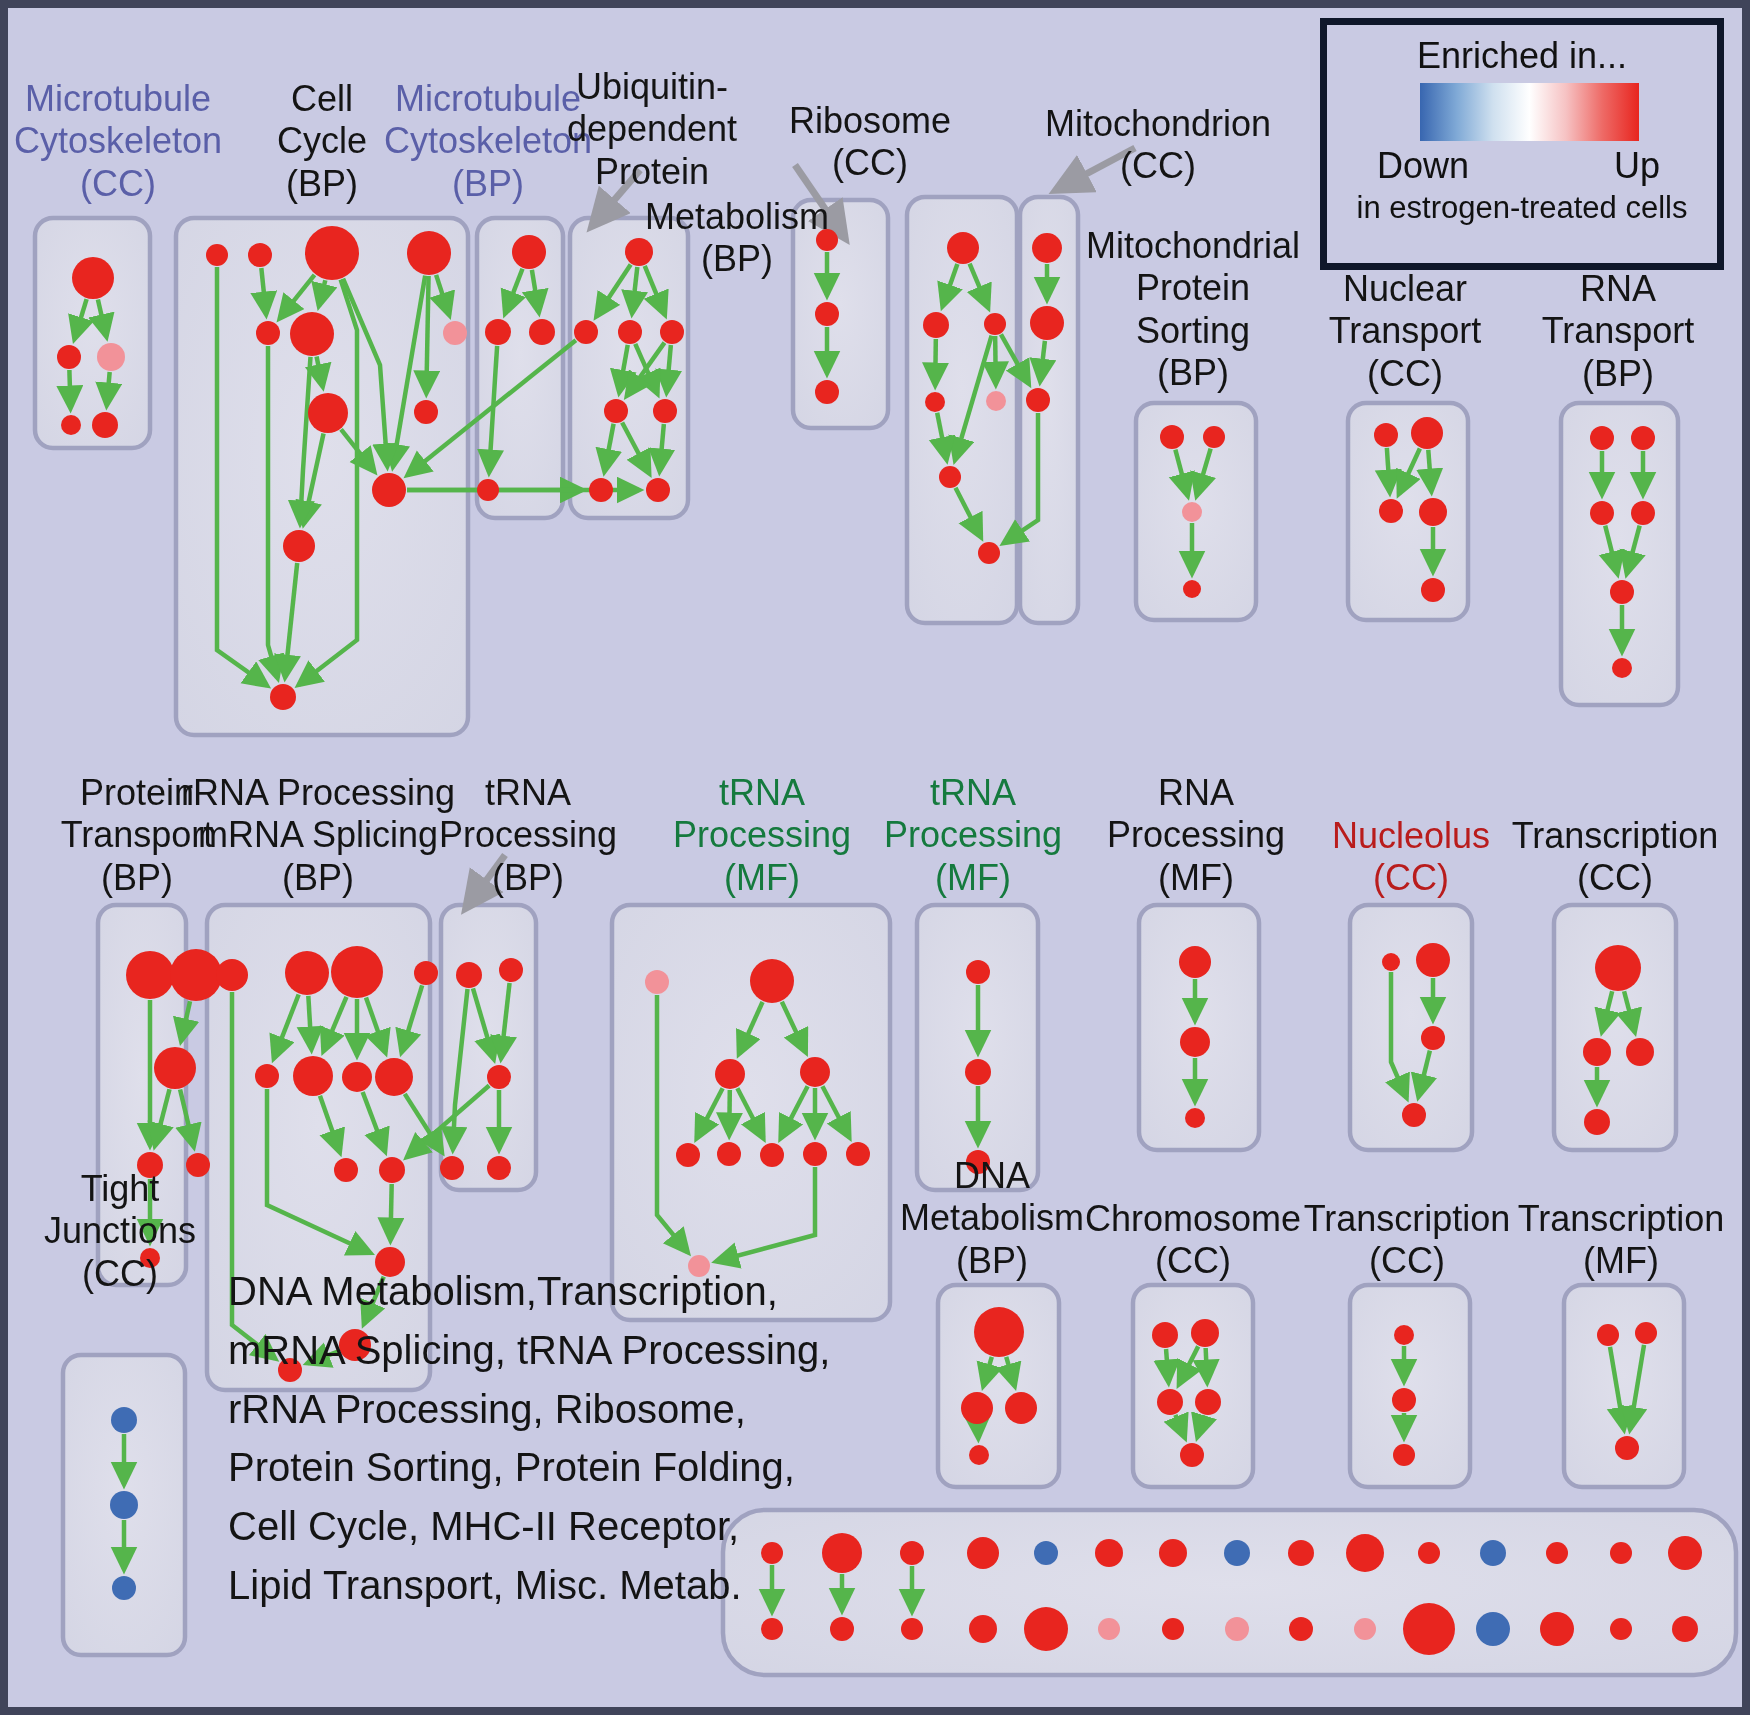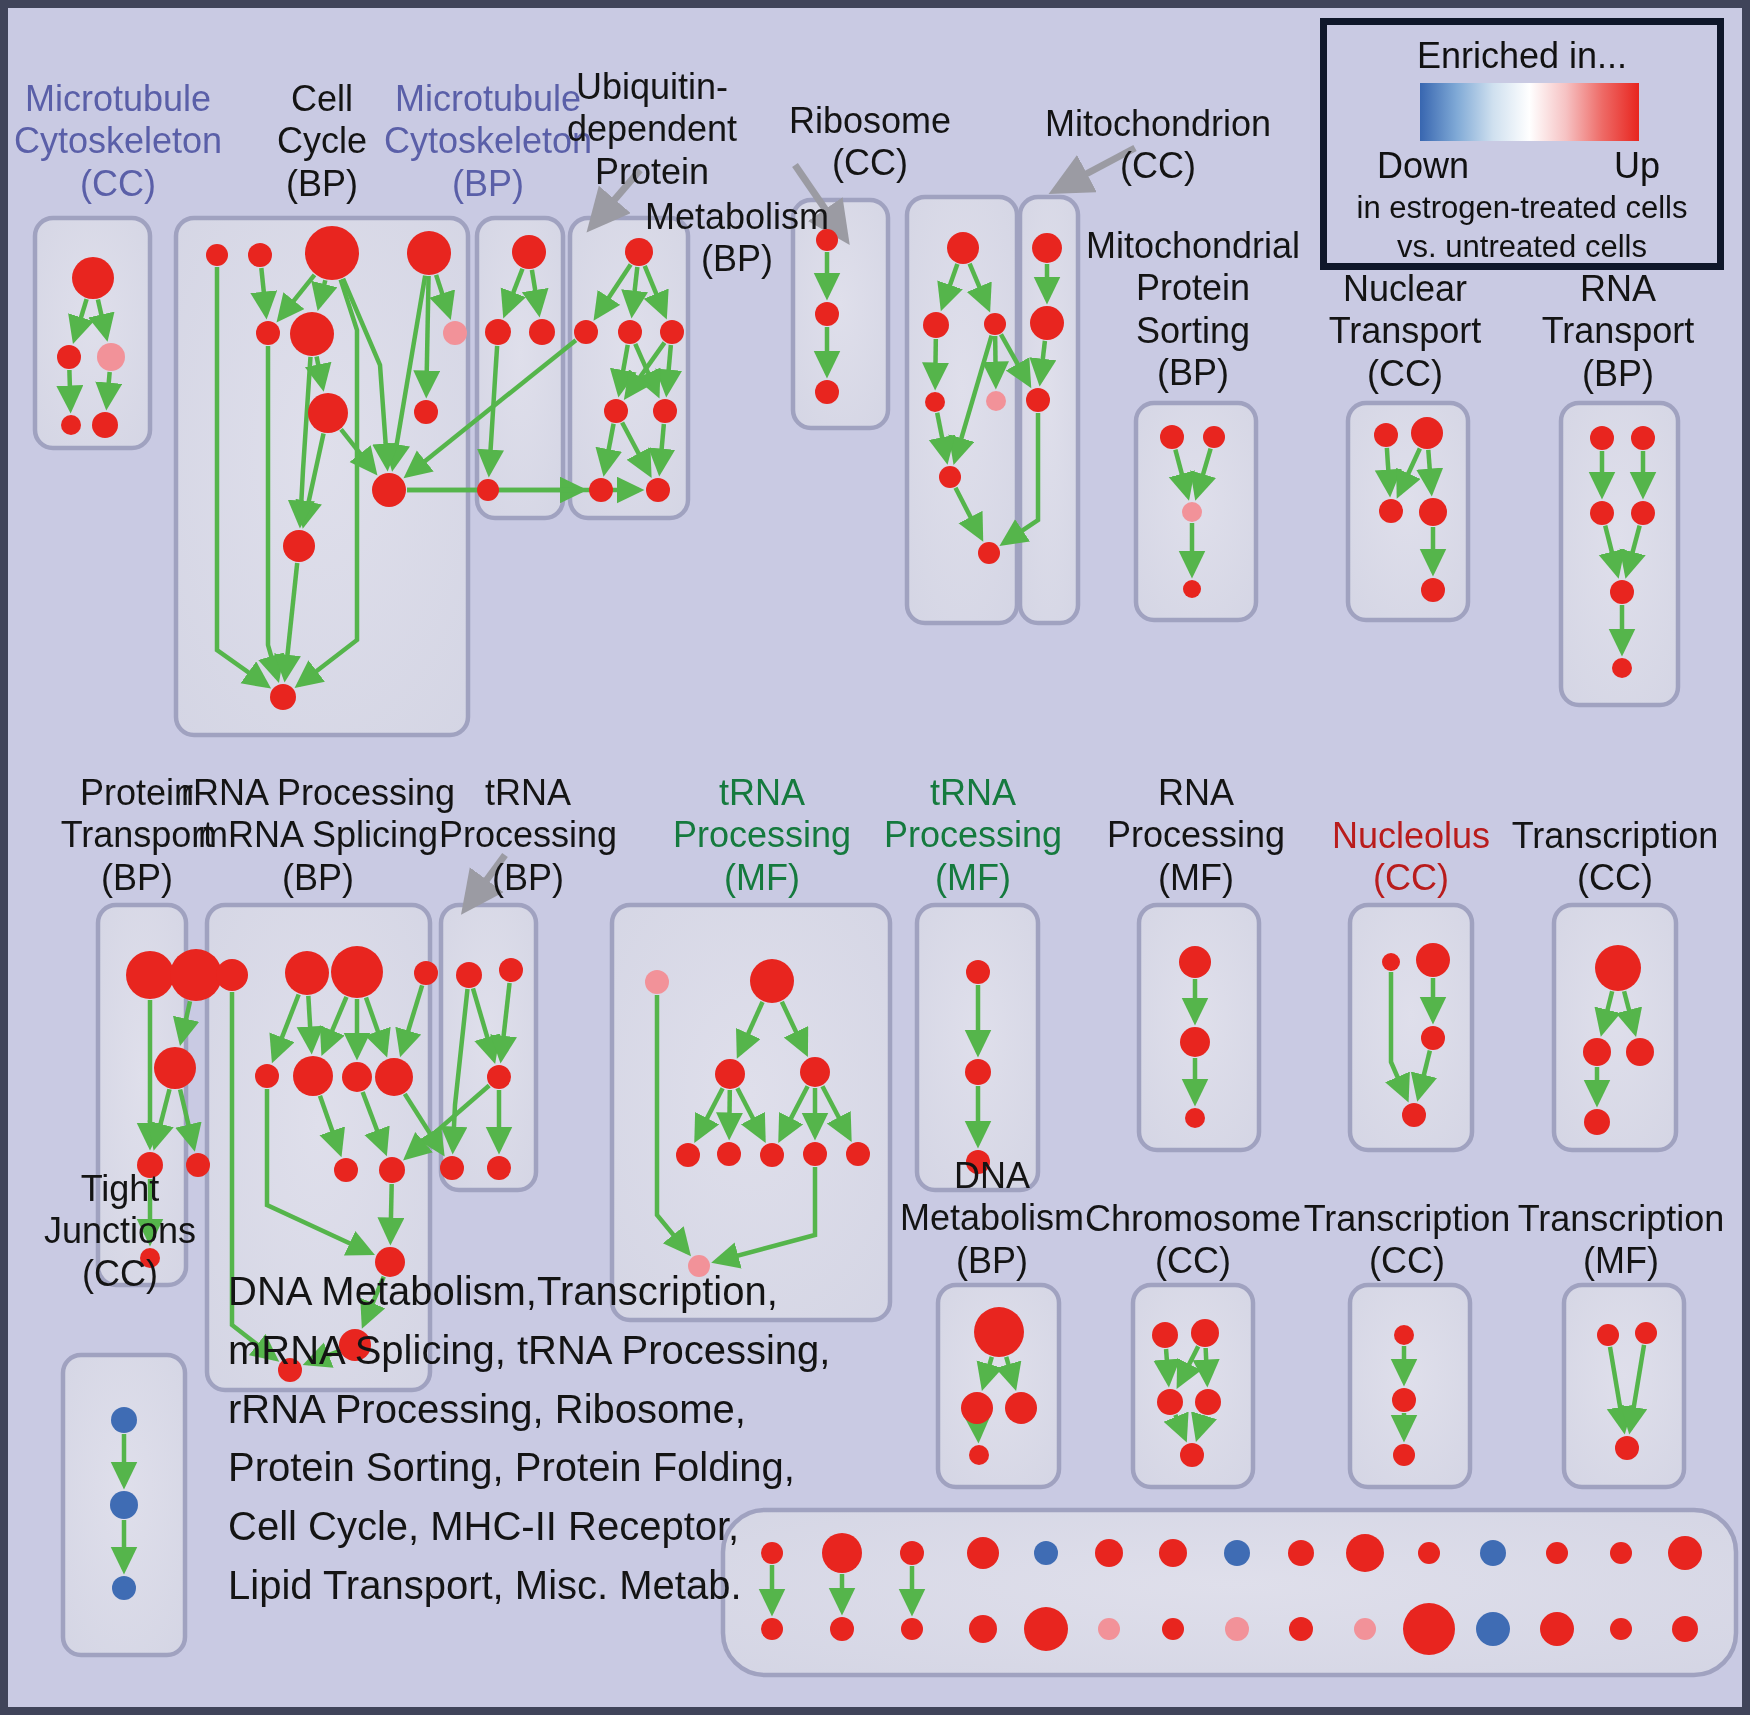--- a/index.html
+++ b/index.html
@@ -412,21 +412,20 @@
 Junctions
 (CC)</div>
     </div>
 
   <div class="legend">
     <div class="legend-title">Enriched in...</div>
     <div class="legend-bar" style="background: linear-gradient(90deg, rgb(56, 102, 176), rgb(127, 169, 214), rgb(207, 224, 239), rgb(255, 255, 255), rgb(246, 194, 195), rgb(238, 106, 102), rgb(232, 37, 31));"></div>
     <div class="legend-down">Down</div>
     <div class="legend-up">Up</div>
     <div class="legend-l1">in estrogen-treated cells</div>
-    <div class="legend-l2">vs. untreated cells</div>
   </div>
 
   <div class="misc">DNA Metabolism,Transcription,
 mRNA Splicing, tRNA Processing,
 rRNA Processing, Ribosome,
 Protein Sorting, Protein Folding,
 Cell Cycle, MHC-II Receptor,
 Lipid Transport, Misc. Metab.</div>
 </div>
 

